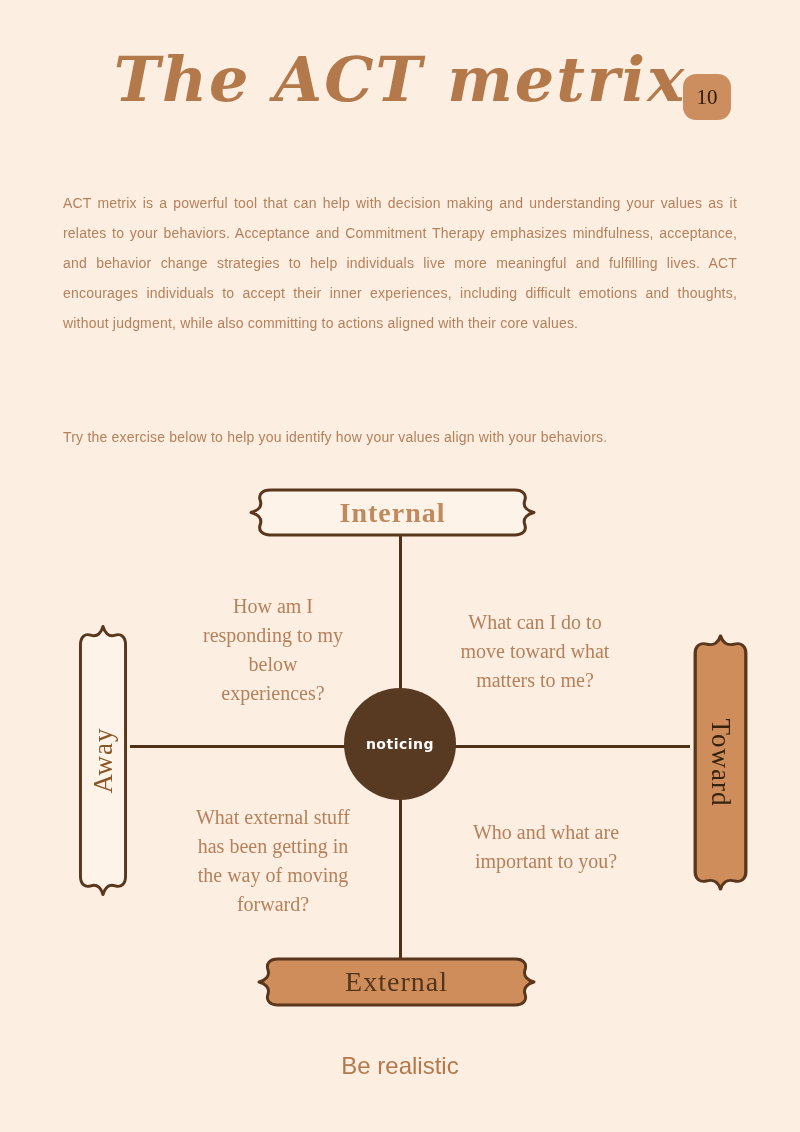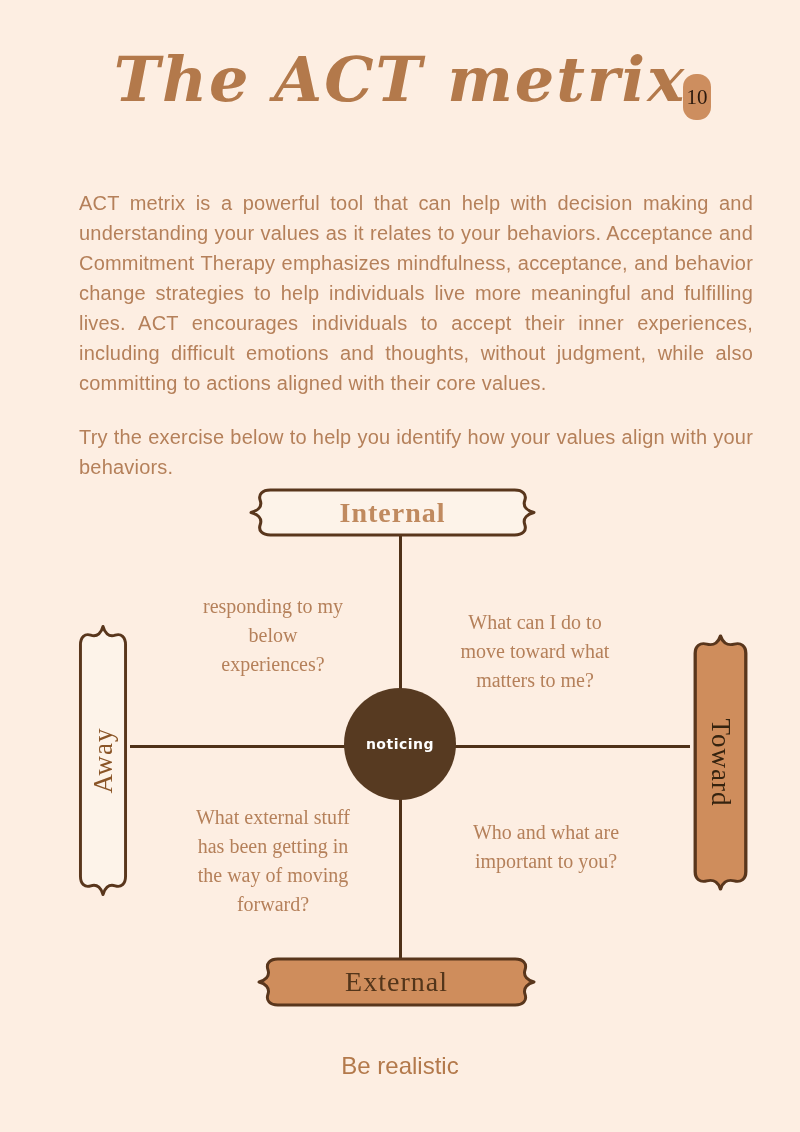--- a/index.html
+++ b/index.html
@@ -15,35 +15,34 @@
     position:absolute; left:0; top:30px; width:800px;
     text-align:center;
     font-family:"DejaVu Serif",serif;
     font-style:italic; font-weight:700;
     font-size:62px; line-height:100px;
     letter-spacing:2px;
     color:var(--heading-text,#b3794b);
   }
   .page-badge {
     position:absolute; left:683px; top:74px;
-    width:28px; height:46px;
+    width:48px; height:46px;
     background:var(--badge-fill,#cd8e5f);
     border-radius:13px;
     display:flex; align-items:center; justify-content:center;
     font-family:"Liberation Serif",serif;
     font-size:21px; color:var(--badge-text,#2a190d);
   }
   
   .body-text {
     position:absolute; left:63px; width:674px;
-    font-size:20px; line-height:30px;
+    font-size:14px; line-height:30px;
     letter-spacing:0.2px;
     color:var(--body-text,#b5805a);
     text-align:justify;
-    margin-left:16px;
   }
   .para1 { top:188px; }
   .para2 { top:422px; }
   
   .axis-line { position:absolute; background:var(--line-color,#4f3118); }
   .vline { left:399px; top:535px; width:3px; height:424px; }
   .hline { left:130px; top:745px; width:560px; height:3px; }
 
   .banner { position:absolute; display:flex; align-items:center; justify-content:center; }
   .banner svg { position:absolute; left:0; top:0; width:100%; height:100%; overflow:visible; }
@@ -112,20 +111,21 @@
     <span>10</span>
   </div>
 
   <div class="body-text para1">ACT metrix is a powerful tool that can help with decision making and understanding your values as it relates to your behaviors. Acceptance and Commitment Therapy emphasizes mindfulness, acceptance, and behavior change strategies to help individuals live more meaningful and fulfilling lives. ACT encourages individuals to accept their inner experiences, including difficult emotions and thoughts, without judgment, while also committing to actions aligned with their core values.</div>
   <div class="body-text para2">Try the exercise below to help you identify how your values align with your behaviors.</div>
 
   <div class="axis-line vline"></div>
   <div class="axis-line hline"></div>
 
   <div class="quadrant-text q-tl">
+    <div>How am I</div>
     <div>responding to my</div>
     <div>below</div>
     <div>experiences?</div>
   </div>
   <div class="quadrant-text q-tr">
     <div>What can I do to</div>
     <div>move toward what</div>
     <div>matters to me?</div>
   </div>
   <div class="quadrant-text q-bl">

